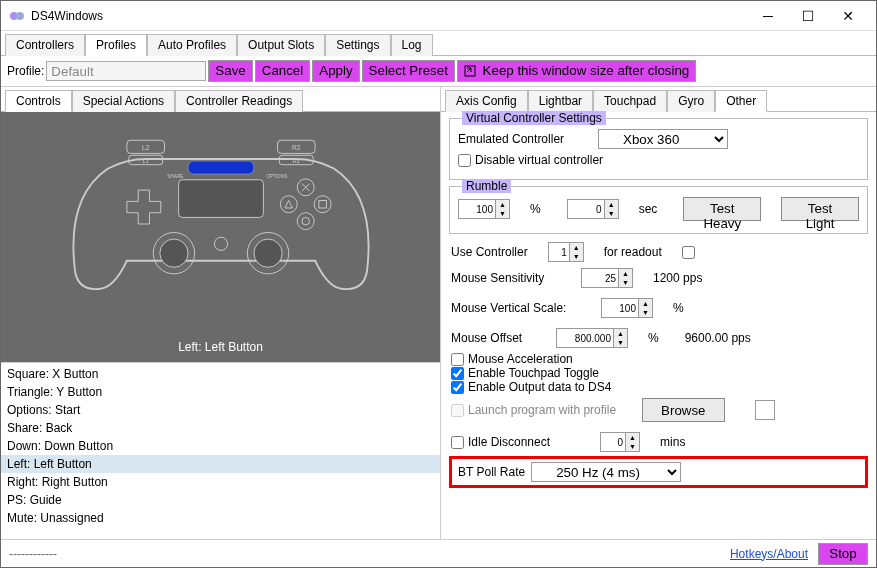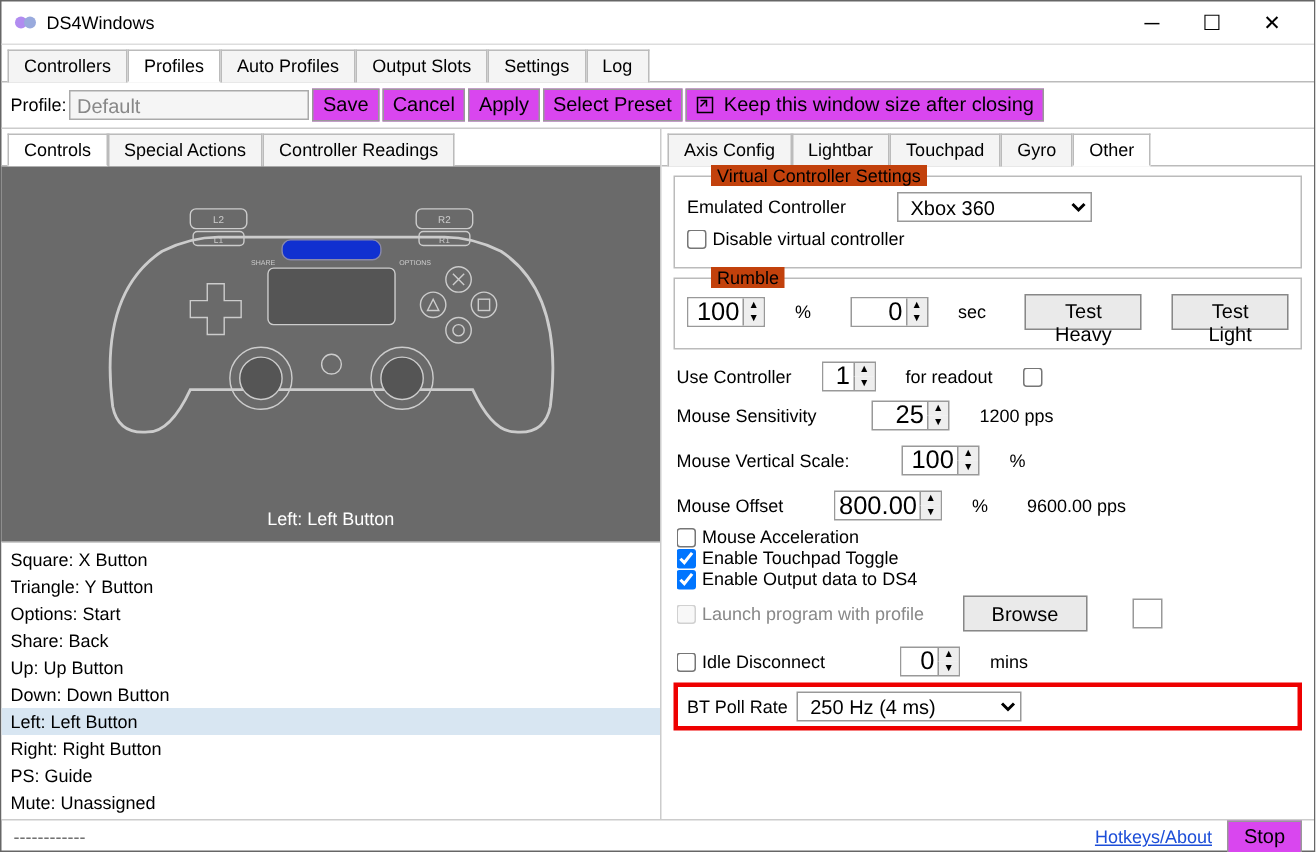--- a/index.html
+++ b/index.html
@@ -24,26 +24,26 @@
   .controller-svg { width: 320px; }
   .controller-label { position: absolute; bottom: 8px; left: 0; right: 0; text-align: center; color: #fff; font-size: 12px; }
   .binding-list { flex: 1; overflow-y: scroll; background: #fff; border-top: 1px solid #ccc; padding: 2px 0; }
   .binding-item { padding: 2px 6px; font-size: 12px; cursor: default; }
   .binding-item.selected { background: #d8e6f2; }
   .binding-list::-webkit-scrollbar { width: 16px; }
   .binding-list::-webkit-scrollbar-thumb { background: #c0c0c0; border: 1px solid #999; }
 
   .rightpane { flex: 1; display: flex; flex-direction: column; overflow-y: auto; padding-bottom: 6px; }
   .section { border: 1px solid #bbb; margin: 6px 8px 0 8px; padding: 6px 8px 8px 8px; position: relative; }
-  .section-title { position: absolute; top: -8px; left: 24px; background: #c2410c; padding: 0 4px; font-size: 12px; }
+  .section-title { position: absolute; top: -8px; left: 12px; background: #c4b5fd; padding: 0 4px; font-size: 12px; }
   .row { display: flex; align-items: center; gap: 20px; margin: 4px 0; font-size: 12px; }
   .label { min-width: 120px; }
-  select, input[type=text].narrow { border: 1px solid #999; height: 20px; padding: 0 4px; background: #fff; }
+  select, input[type=text].narrow { border: 1px solid #999; height: 20px; padding: 0 20px; background: #fff; }
   .spin { display: inline-flex; border: 1px solid #999; height: 20px; }
-  .spin input { width: 36px; border: none; text-align: right; padding: 0 2px; font-size: 17px; }
+  .spin input { width: 36px; border: none; text-align: right; padding: 0 2px; font-size: 10px; }
   .spin .arrows { display: flex; flex-direction: column; width: 14px; }
   .spin .arrows span { flex: 1; font-size: 7px; text-align: center; line-height: 9px; background: #eee; border-left: 1px solid #999; }
   label.cb { display: flex; align-items: center; gap: 4px; }
   input[type=checkbox] { width: 13px; height: 13px; }
   .redbox { border: 3px solid #e00; padding: 3px 6px; display: inline-flex; align-items: center; gap: 6px; margin: 4px 8px; }
   .bigbtn { padding: 3px 18px; border: 1px solid #888; background: #eaeaea; height: 24px; }
   .footer { border-top: 1px solid #ccc; height: 28px; display: flex; align-items: center; padding: 0 8px; justify-content: space-between; }
   .footer .dash { color: #666; }
   .footer .links { display: flex; align-items: center; gap: 10px; }
   .link { color: #1d4ed8; text-decoration: underline; cursor: pointer; }
@@ -135,21 +135,20 @@
           <text x="113" y="70" font-size="5" fill="#ccc">SHARE</text>
           <text x="218" y="70" font-size="5" fill="#ccc">OPTIONS</text>
         </svg>
         <div class="controller-label">Left: Left Button</div>
       </div>
       <div class="binding-list">
         <div class="binding-item">Square: X Button</div>
         <div class="binding-item">Triangle: Y Button</div>
         <div class="binding-item">Options: Start</div>
         <div class="binding-item">Share: Back</div>
-        <div class="binding-item">Up: Up Button</div>
         <div class="binding-item">Down: Down Button</div>
         <div class="binding-item selected">Left: Left Button</div>
         <div class="binding-item">Right: Right Button</div>
         <div class="binding-item">PS: Guide</div>
         <div class="binding-item">Mute: Unassigned</div>
       </div>
     </div>
 
     <div class="rightpane">
       <div class="subtabs">

